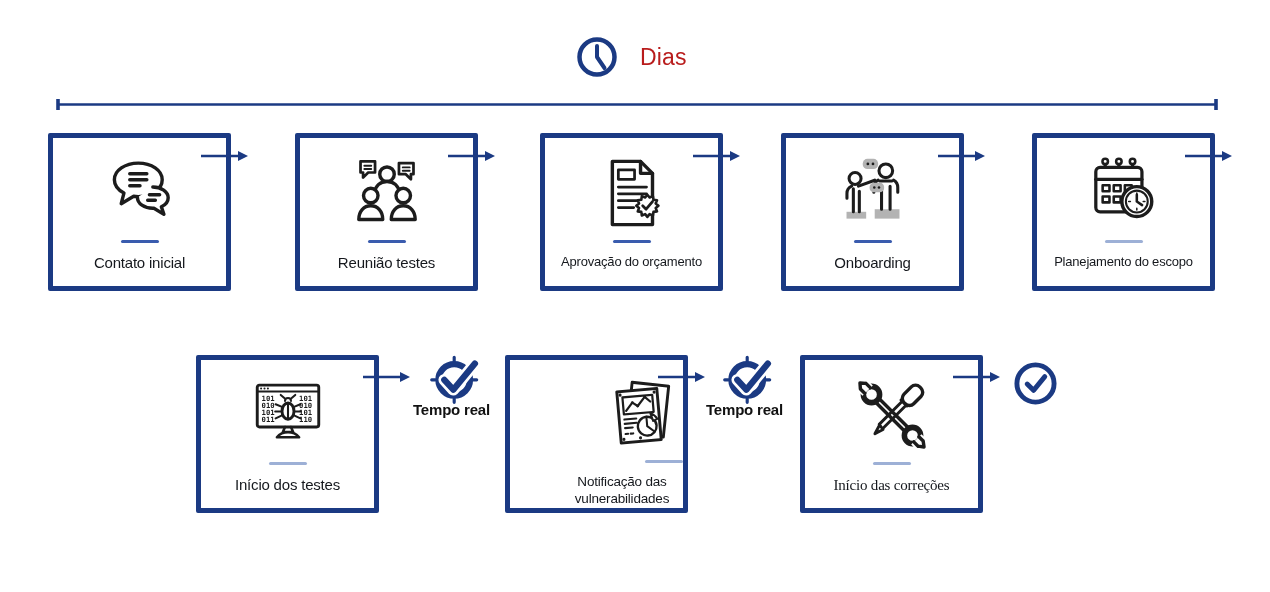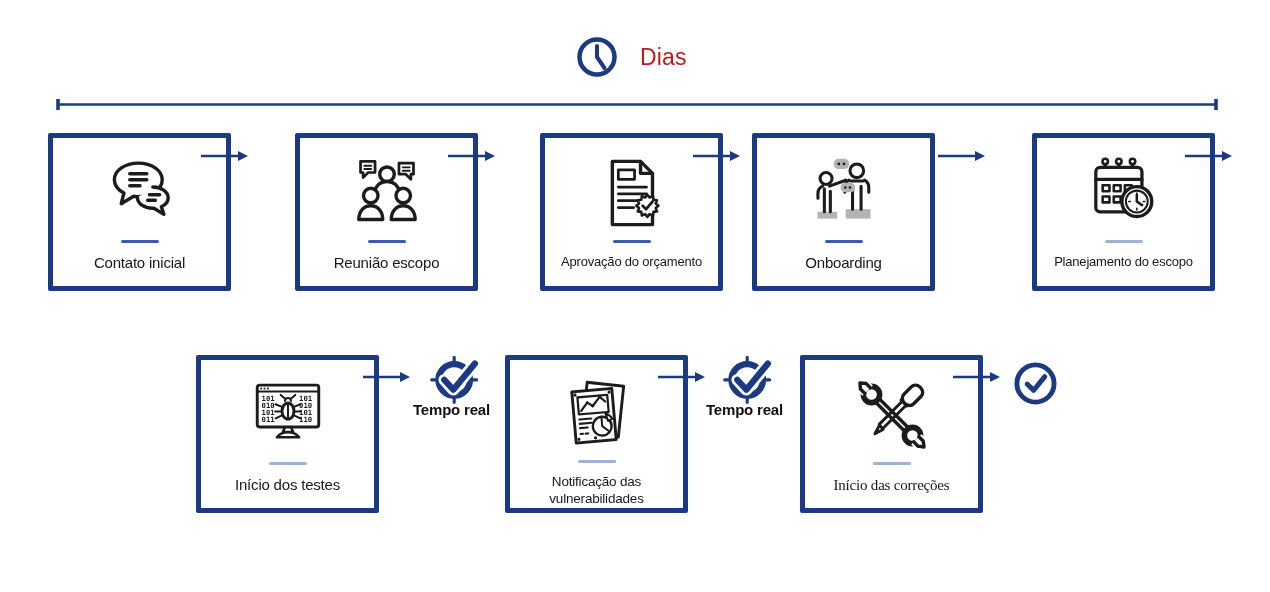--- a/index.html
+++ b/index.html
@@ -84,41 +84,41 @@
           <circle cx="48" cy="26" r="8.5" fill="#fff"></circle>
           <path fill="#fff" d="M33 48c1.5-8.5 7.2-13.5 15-13.5S61.5 39.5 63 48"></path>
           <circle cx="29" cy="51" r="8.5" fill="#fff"></circle>
           <path fill="#fff" d="M15 79c0-9.5 5.8-16 14-16s14 6.5 14 16z"></path>
           <circle cx="67" cy="51" r="8.5" fill="#fff"></circle>
           <path fill="#fff" d="M53 79c0-9.5 5.8-16 14-16s14 6.5 14 16z"></path>
         </g>
       </svg>
     </div>
     <div class="divider div-dark"></div>
-    <div class="card-label">Reunião escopo</div>
+    <div class="card-label">Reunião testes</div>
   </div>
 
   <div class="card" style="left:540px;top:133px;">
     <div class="icon-box">
       <svg viewBox="0 0 96 96">
         <g fill="none" stroke="currentColor" stroke-width="4" stroke-linecap="round" stroke-linejoin="round">
           <path fill="#fff" d="M25 11h33l14 14v60H25z"></path>
           <path d="M58 11v14h14"></path>
           <rect x="32" y="21" width="19" height="11" stroke-width="3.2"></rect>
           <path d="M32 41h33M32 49h33M32 57h21M32 65h18" stroke-width="3.2"></path>
           <path fill="#fff" stroke-width="3" d="M79 63l-3.3 2.6 1.6 3.9-4.2.6-.6 4.2-3.9-1.6-2.6 3.3-2.6-3.3-3.9 1.6-.6-4.2-4.2-.6 1.6-3.9-3.3-2.6 3.3-2.6-1.6-3.9 4.2-.6.6-4.2 3.9 1.6 2.6-3.3 2.6 3.3 3.9-1.6.6 4.2 4.2.6-1.6 3.9z"></path>
           <path d="M60.5 63l4 4 7.5-9" stroke-width="3.2"></path>
         </g>
       </svg>
     </div>
     <div class="divider div-dark"></div>
     <div class="card-label label-sm">Aprovação do orçamento</div>
   </div>
 
-  <div class="card" style="left:752px;top:133px;">
+  <div class="card" style="left:781px;top:133px;">
     <div class="icon-box">
       <svg viewBox="0 0 96 96">
         <rect x="17" y="70" width="23" height="8" fill="var(--gray)"></rect>
         <rect x="50" y="67" width="29" height="11" fill="var(--gray)"></rect>
         <g fill="none" stroke="currentColor" stroke-width="3.6" stroke-linecap="round" stroke-linejoin="round">
           <circle cx="27" cy="31" r="7" fill="#fff"></circle>
           <path d="M23 40c-3.8 1.6-5.5 4.6-5.5 8.6V54"></path>
           <path d="M31 40l19-7"></path>
           <path d="M25 43v27M32 46v24"></path>
           <circle cx="63" cy="22" r="8" fill="#fff"></circle>
@@ -197,21 +197,21 @@
             <text x="61" y="40">010</text>
             <text x="61" y="48">101</text>
             <text x="61" y="56">110</text>
         </g>
       </svg>
     </div>
     <div class="divider div-light"></div>
     <div class="card-label">Início dos testes</div>
   </div>
 
-  <div class="card" style="left:505px;top:355px;">
+  <div class="card" style="left:505px;top:355px;align-items:flex-end;">
     <div class="icon-box">
       <svg viewBox="0 0 96 96">
         <g fill="none" stroke="currentColor" stroke-width="3.4" stroke-linecap="round" stroke-linejoin="round">
           <g transform="rotate(6 55 45)">
               <rect x="33" y="13" width="43" height="60" fill="#fff"></rect>
             </g>
           <g transform="rotate(-5 45 50)">
             <rect x="21" y="20" width="47" height="60" fill="#fff"></rect>
             <rect x="27" y="27" width="35" height="20" stroke-width="2.6"></rect>
             <path d="M30 43l8-9 6 4.5 9-10 6 6" stroke-width="2.6"></path>

